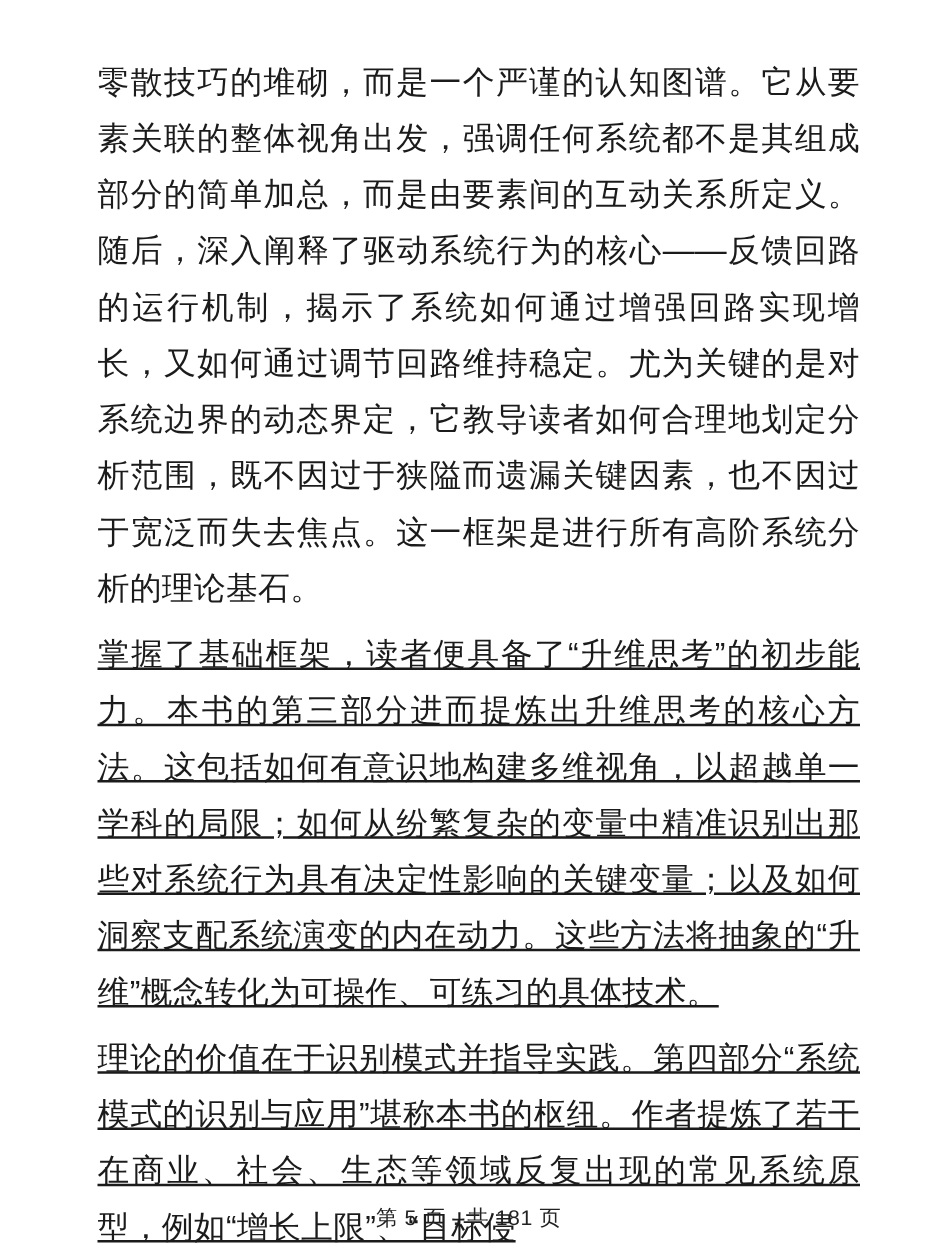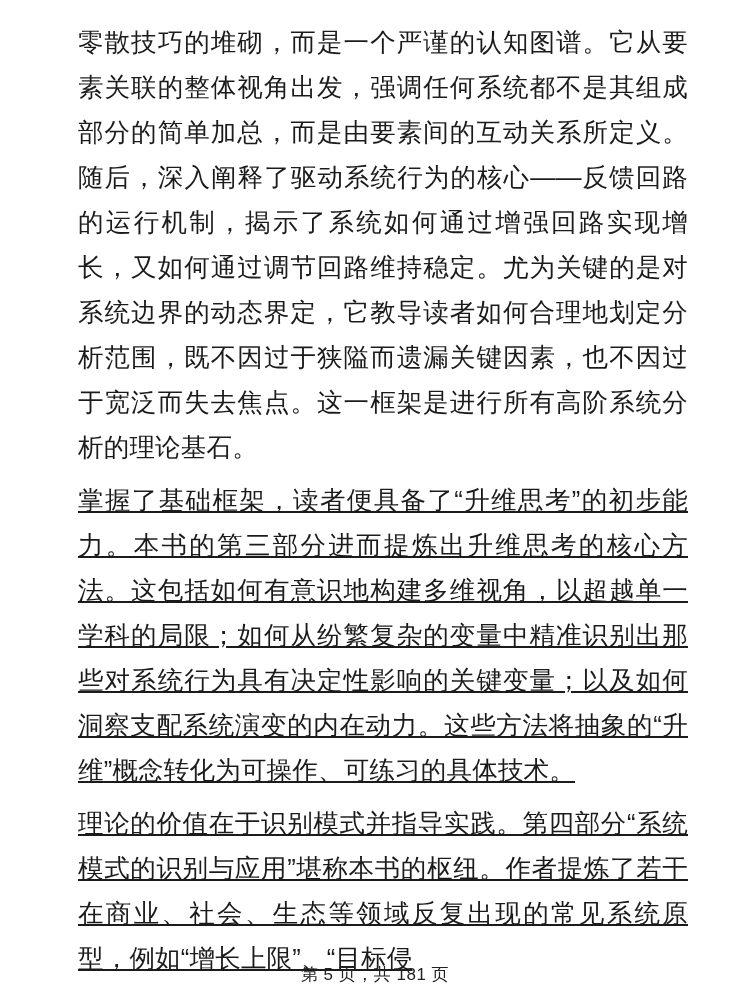--- a/index.html
+++ b/index.html
@@ -12,21 +12,21 @@
     background: #ffffff;
     font-family: "Liberation Sans", "DejaVu Sans", sans-serif;
     color: #1c1c1c;
     overflow: hidden;
   }
   .page {
     position: relative;
     width: 750px;
     height: 1000px;
     box-sizing: border-box;
-    padding: 20px 62px 0 78px;
+    padding: 44px 62px 0 78px;
     background: #ffffff;
   }
   .content {
     display: block;
   }
   .para {
     font-size: 25.5px;
     line-height: 45px;
     letter-spacing: 0.2px;
     text-align: justify;

